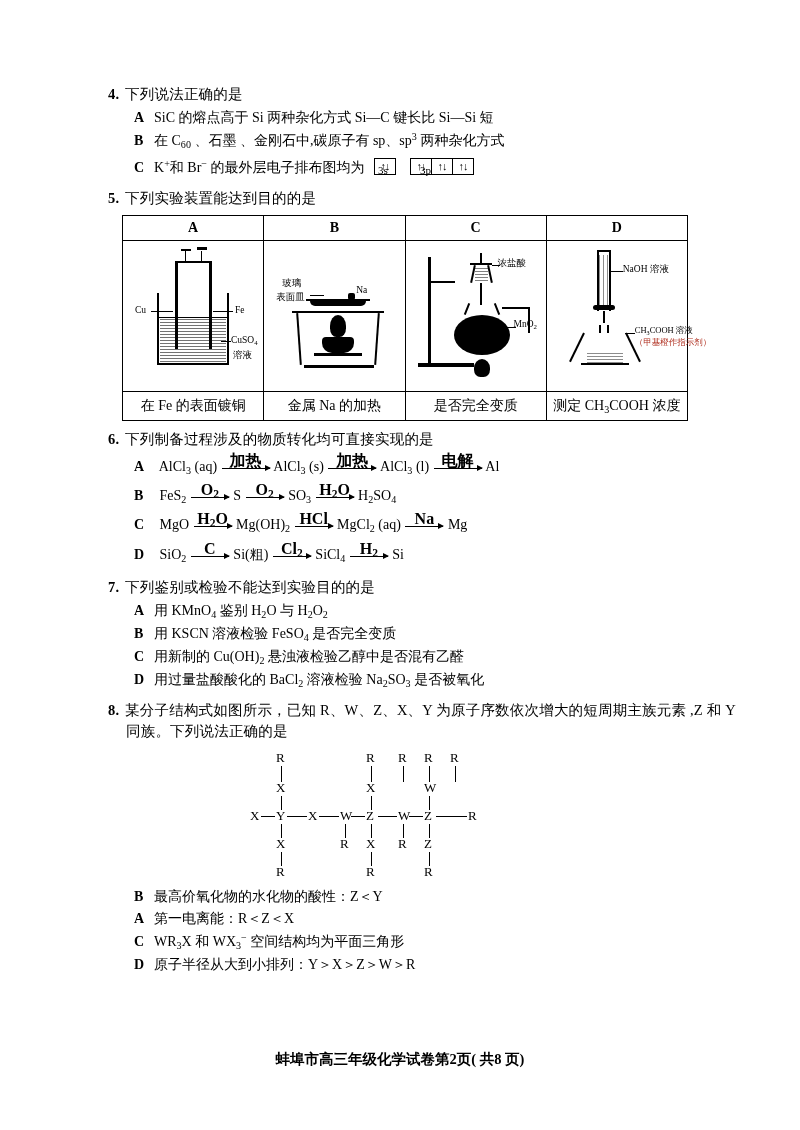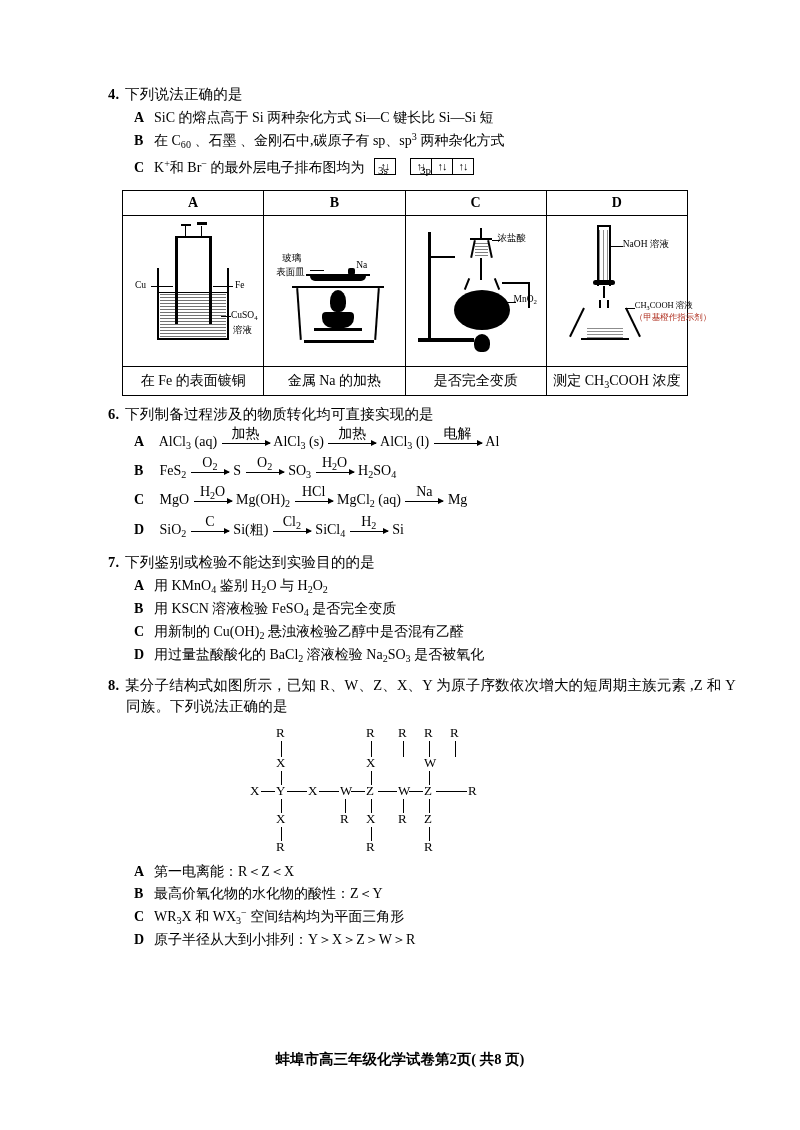--- a/index.html
+++ b/index.html
@@ -137,23 +137,23 @@
     width: 48px;
     height: 1em;
     vertical-align: baseline;
     margin: 0 1px;
   }
   .arrowbox .above {
     position: absolute;
     left: 50%;
     transform: translateX(-50%);
     top: -13px;
-    font-size: 14px;
+    font-size: 16px;
     white-space: nowrap;
-    font-weight: normal;
+    font-weight: bold;
   }
   .arrowbox .ar {
     position: absolute;
     left: 0; bottom: 2px;
     width: 48px;
     height: 1px;
     background: #000;
   }
   .arrowbox .ar:after {
     content: "";
@@ -223,20 +223,24 @@
                 <span class="cell arrows">↑↓</span>
                 <span class="cell arrows">↑↓</span>
               </span>
             </span>
           </span>
         </div>
       </div>
     </div>
 
     <div class="q" style="margin-top:4px;">
+      <div class="q-head">
+        <span class="q-num">5.</span>
+        <span>下列实验装置能达到目的的是</span>
+      </div>
 
       <table class="exp">
         <tbody>
             <tr>
           <th>A</th>
           <th>B</th>
           <th>C</th>
           <th>D</th>
         </tr>
         <tr>
@@ -495,24 +499,24 @@
         <div class="vb" style="left:121px; top:102px; height:14px;"></div>
         <div class="vb" style="left:179px; top:102px; height:14px;"></div>
 
         <span class="at" style="left:26px; top:114px;">R</span>
         <span class="at" style="left:116px; top:114px;">R</span>
         <span class="at" style="left:174px; top:114px;">R</span>
       </div>
 
       <div class="opts">
         <div class="opt">
+          <span class="lbl">B</span><span>最高价氧化物的水化物的酸性：Z＜Y</span>
+        </div>
+        <div class="opt">
           <span class="lbl">A</span><span>第一电离能：R＜Z＜X</span>
-        </div>
-        <div class="opt">
-          <span class="lbl">B</span><span>最高价氧化物的水化物的酸性：Z＜Y</span>
         </div>
         <div class="opt">
           <span class="lbl">C</span><span>WR<span class="sub">3</span>X 和 WX<span class="sub">3</span><span class="sup">−</span> 空间结构均为平面三角形</span>
         </div>
         <div class="opt">
           <span class="lbl">D</span><span>原子半径从大到小排列：Y＞X＞Z＞W＞R</span>
         </div>
       </div>
     </div>
 

